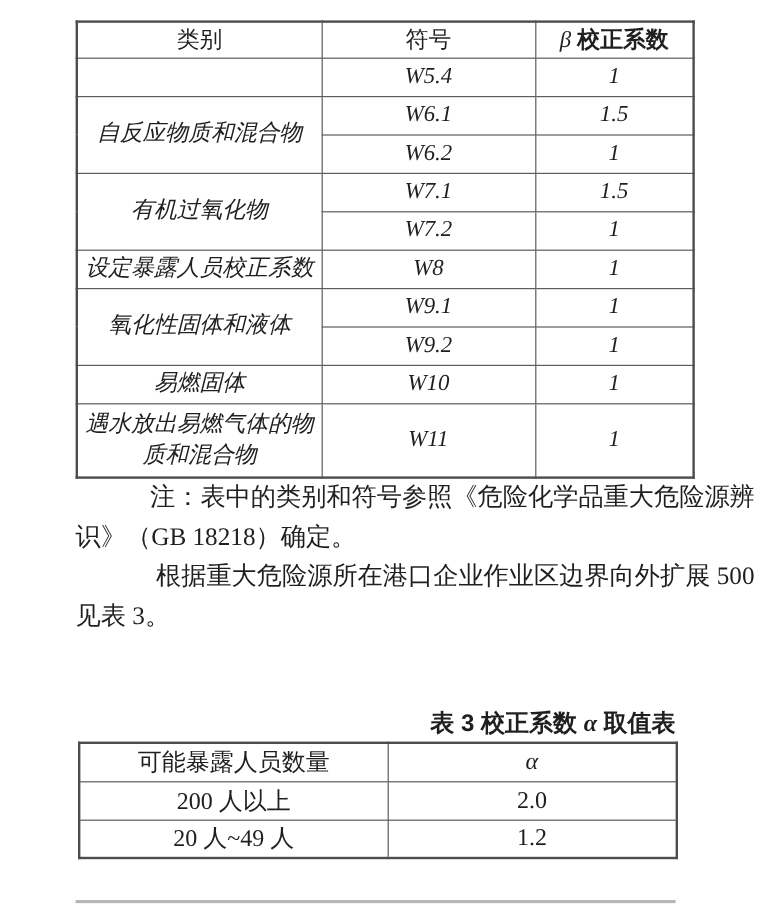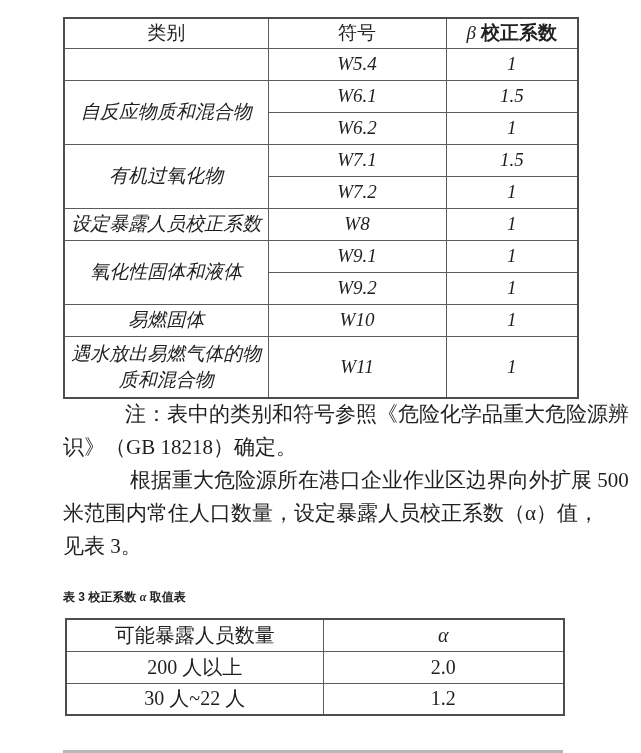--- a/index.html
+++ b/index.html
@@ -29,22 +29,22 @@
     position:absolute;left:63px;top:398px;width:516px;
     font-size:21px;line-height:33px;
   }
   .bodytext .line{white-space:nowrap;}
   .indent-note{padding-left:62px;font-family:Liberation Serif, serif;}
   .indent-head{padding-left:80px;}
   .indent-para{padding-left:67px;}
   .heading-line{font-family:"Liberation Sans","DejaVu Sans",sans-serif;font-weight:700;}
   
   .tbl3-title{
-    position:absolute;left:63px;top:589px;width:500px;text-align:left;
-    font-size:12px;font-family:"Liberation Sans","DejaVu Sans",sans-serif;font-weight:700;
+    position:absolute;left:63px;top:589px;width:500px;text-align:right;
+    font-size:20px;font-family:"Liberation Sans","DejaVu Sans",sans-serif;font-weight:700;
   }
   .cutoff-line{
     position:absolute;left:63px;top:750px;width:500px;height:3px;background:#b7b7b7;
   }
 </style>
 </head>
 <body>
 
 <div class="page">
 
@@ -109,21 +109,20 @@
         <td class="serif-num">W11</td>
         <td class="serif-num">1</td>
       </tr>
     </tbody>
   </table>
 
   <div class="bodytext">
     <div class="line indent-note">注：表中的类别和符号参照《危险化学品重大危险源辨</div>
     <div class="line">识》（GB 18218）确定。</div>
     <div class="line indent-para">根据重大危险源所在港口企业作业区边界向外扩展 500</div>
-    <div class="line">米范围内常住人口数量，设定暴露人员校正系数（α）值，</div>
     <div class="line">见表 3。</div>
   </div>
 
   <div class="tbl3-title"><span>表 3  校正系数 </span><span class="greek">α</span><span> 取值表</span></div>
 
   <table id="table3" class="doc-tbl">
     <colgroup>
       <col style="width:257px">
         <col style="width:241px">
     </colgroup>
@@ -132,21 +131,21 @@
         <th class="cn-bold">可能暴露人员数量</th>
         <th class="greek">α</th>
       </tr>
     </thead>
     <tbody>
       <tr>
         <td class="serif-num">200 人以上</td>
         <td class="serif-num">2.0</td>
       </tr>
       <tr>
-        <td class="serif-num">30 人~22 人</td>
+        <td class="serif-num">20 人~49 人</td>
         <td class="serif-num">1.2</td>
       </tr>
     </tbody>
   </table>
 
   <div class="cutoff-line"></div>
 
 </div>
 
 </body></html>

